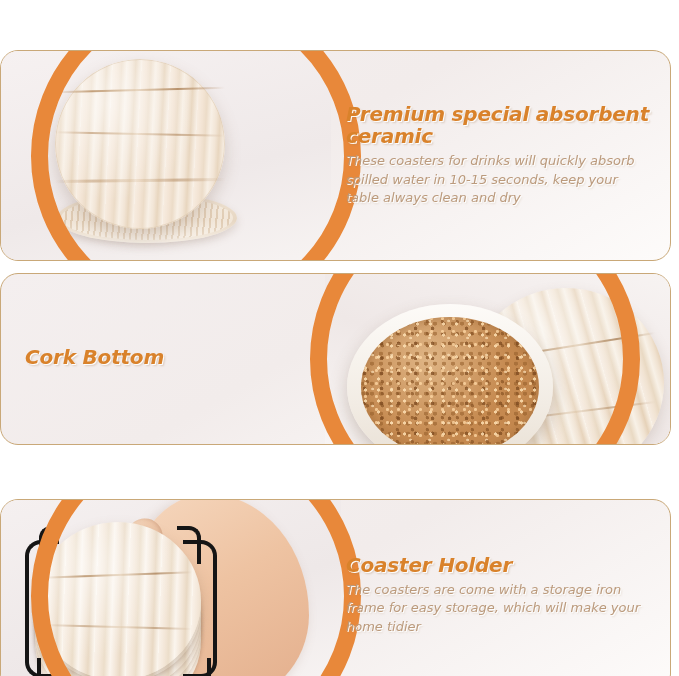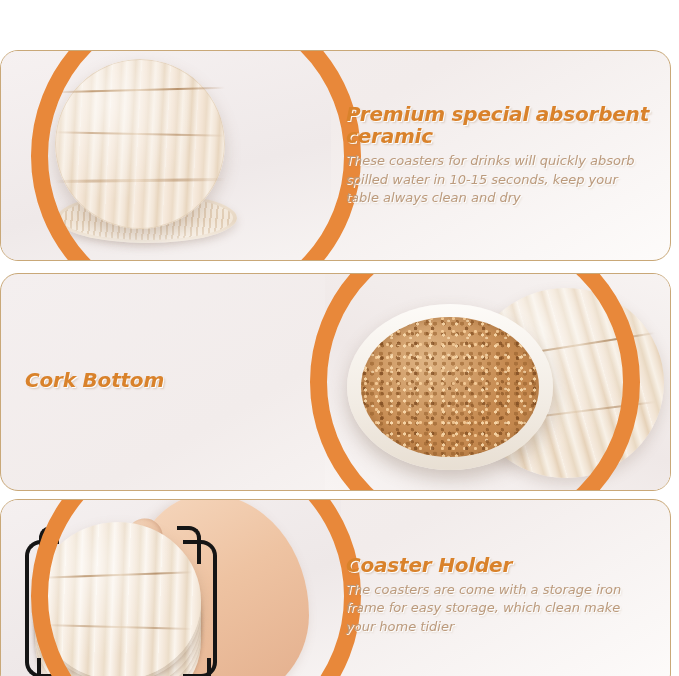--- a/index.html
+++ b/index.html
@@ -27,21 +27,21 @@
     left: 0;
     width: 671px;
     box-sizing: border-box;
     border: 1px solid #c9a878;
     border-radius: 18px;
     background: linear-gradient(150deg, #f4efef 0%, #f2eceb 45%, #fdfbfa 100%);
     overflow: hidden;
     margin-top: 46px;
   }
   #panel-1 { top: 4px;   height: 211px; }
-  #panel-2 { top: 227px; height: 218px; }
+  #panel-2 { top: 227px; height: 172px; }
   #panel-3 { top: 453px; height: 193px; }
 
   
   .sweep {
     position: absolute;
     top: 50%;
     width: 330px;
     height: 330px;
     margin-top: -165px;
     border-radius: 50%;
@@ -394,18 +394,18 @@
       <div class="p3-wire p3-wire-hook-r"></div>
       <div class="p3-wire p3-wire-left"></div>
       <div class="p3-wire p3-wire-right"></div>
       <div class="p3-wire p3-wire-foot"></div>
     </div>
 
     <div class="sweep right-bulge"></div>
 
     <div class="panel-text" id="text-3">
       <h2 class="heading">Coaster Holder</h2>
-      <p class="body-copy">The coasters are come with a storage iron frame for easy storage, which clean make your home tidier</p>
+      <p class="body-copy">The coasters are come with a storage iron frame for easy storage, which will make your home tidier</p>
     </div>
 
   </section>
 
 </div>
 
 </body></html>

